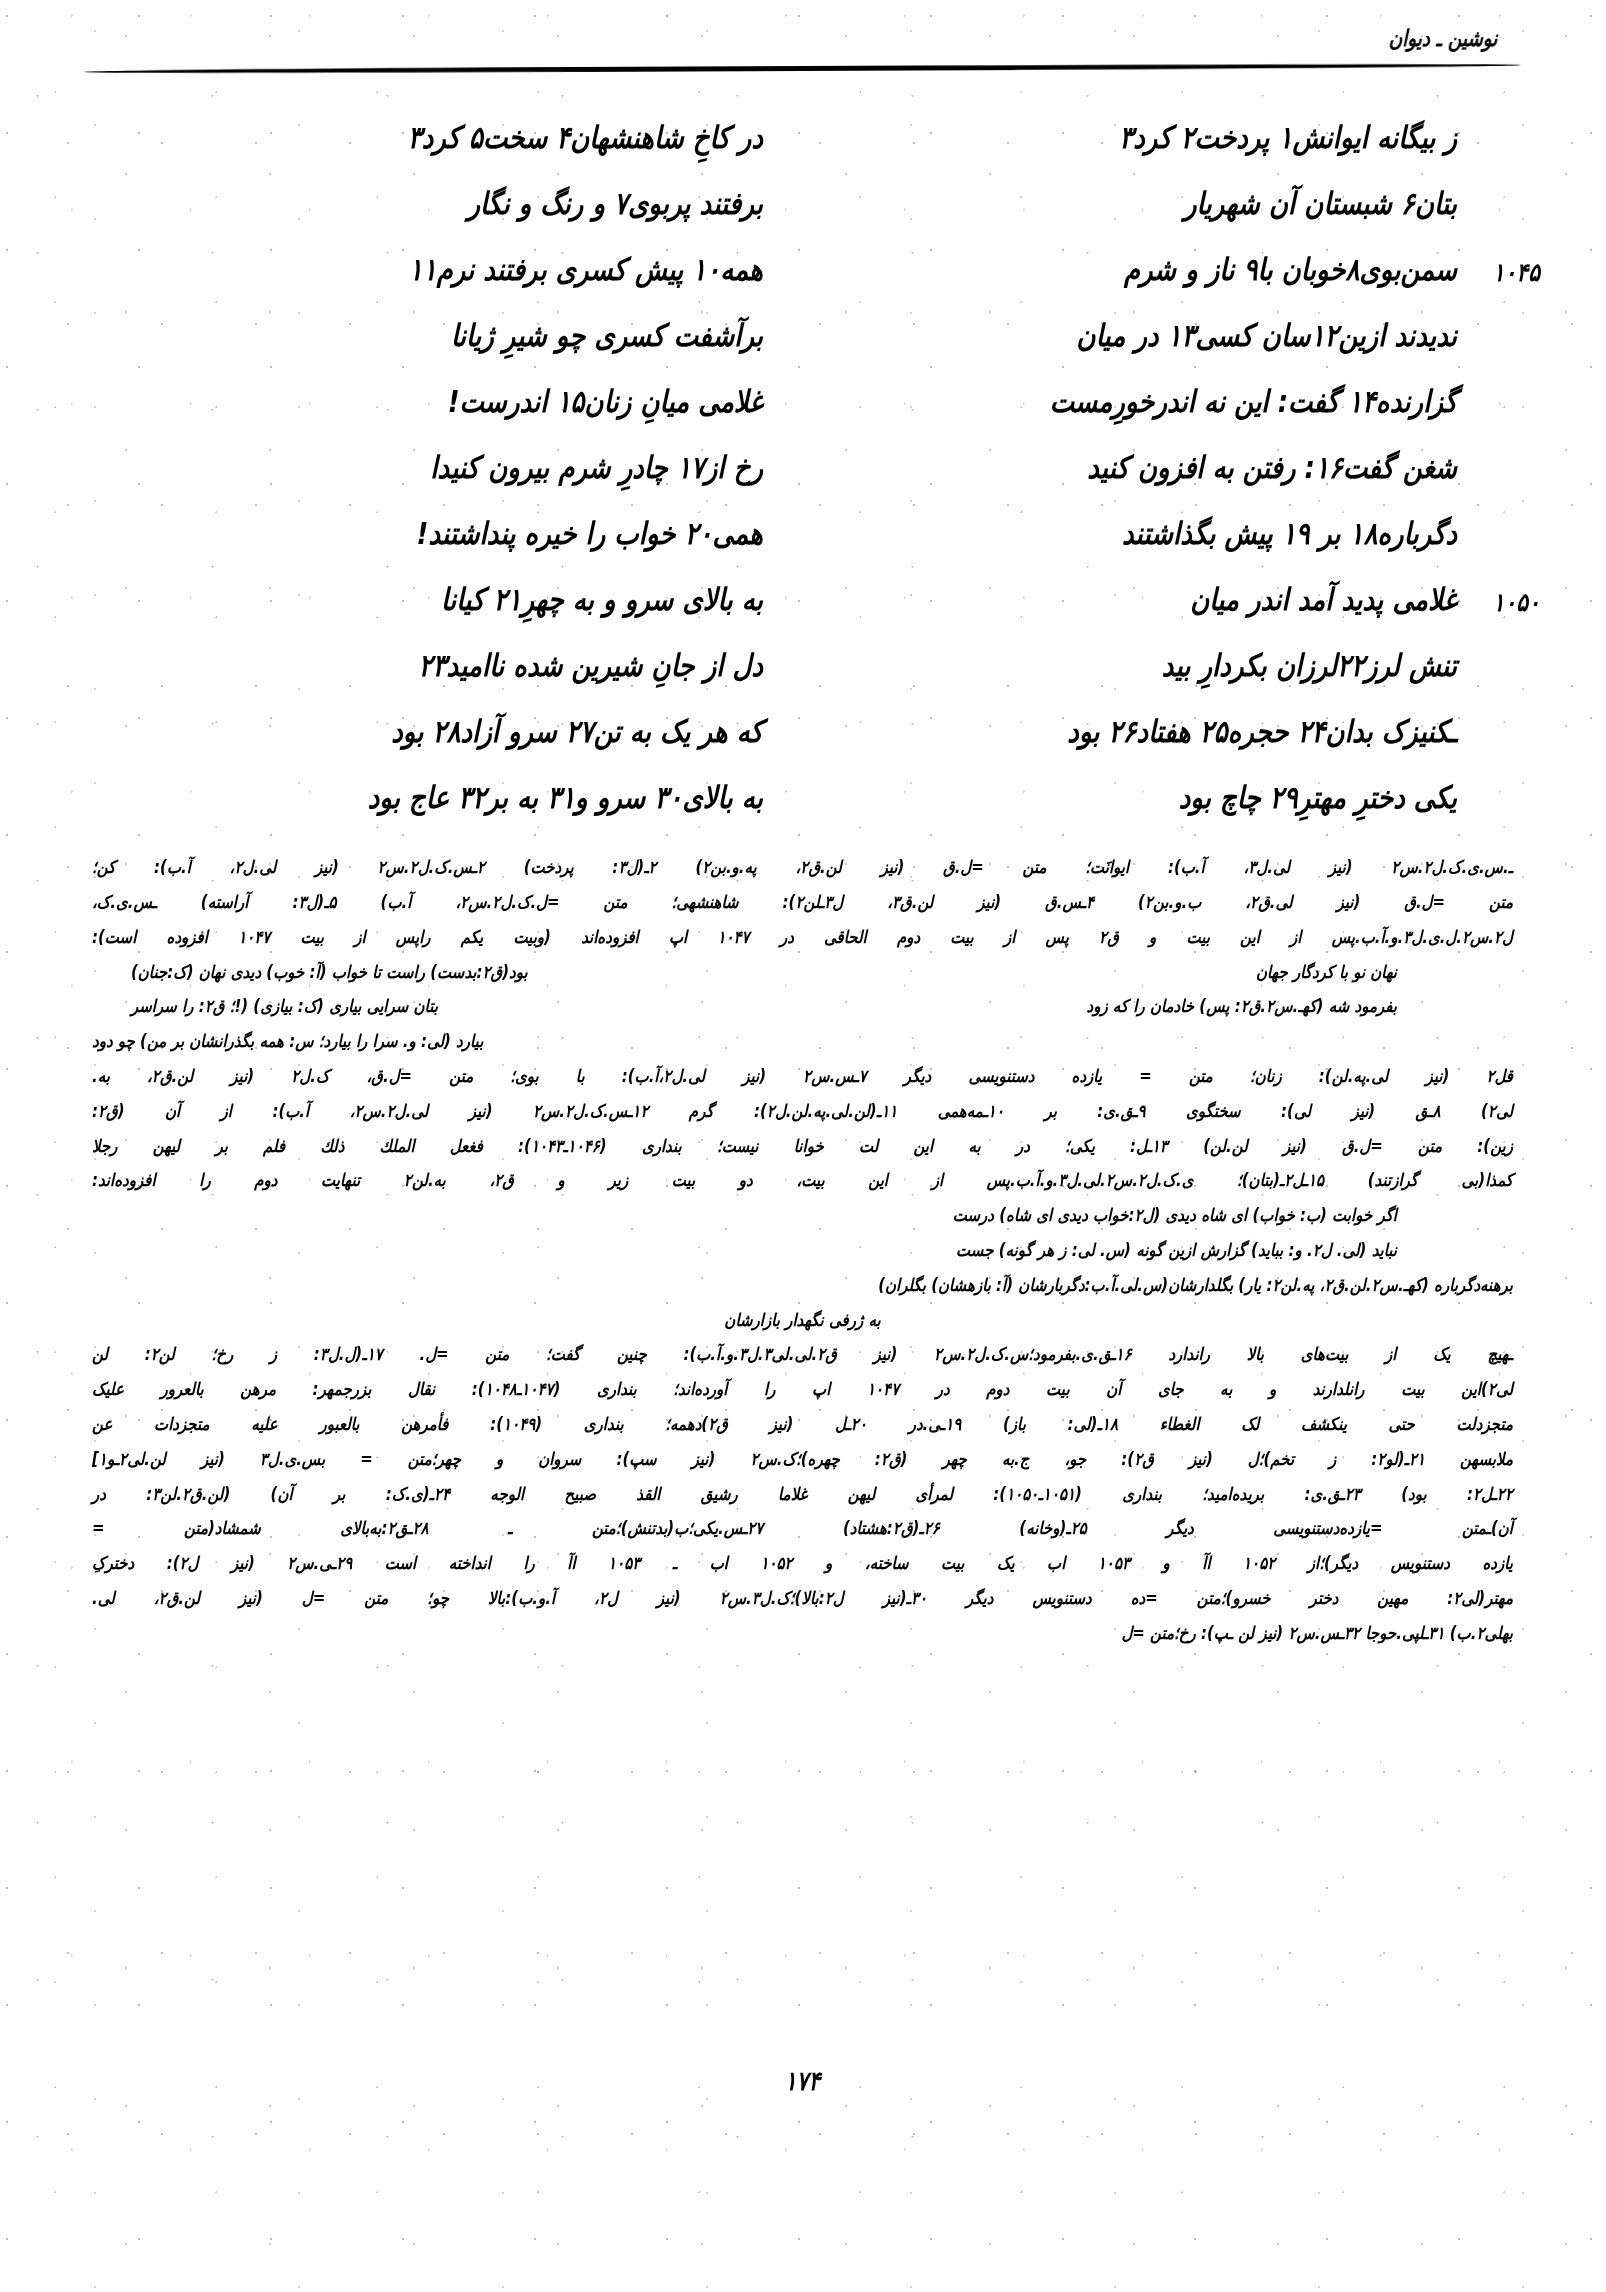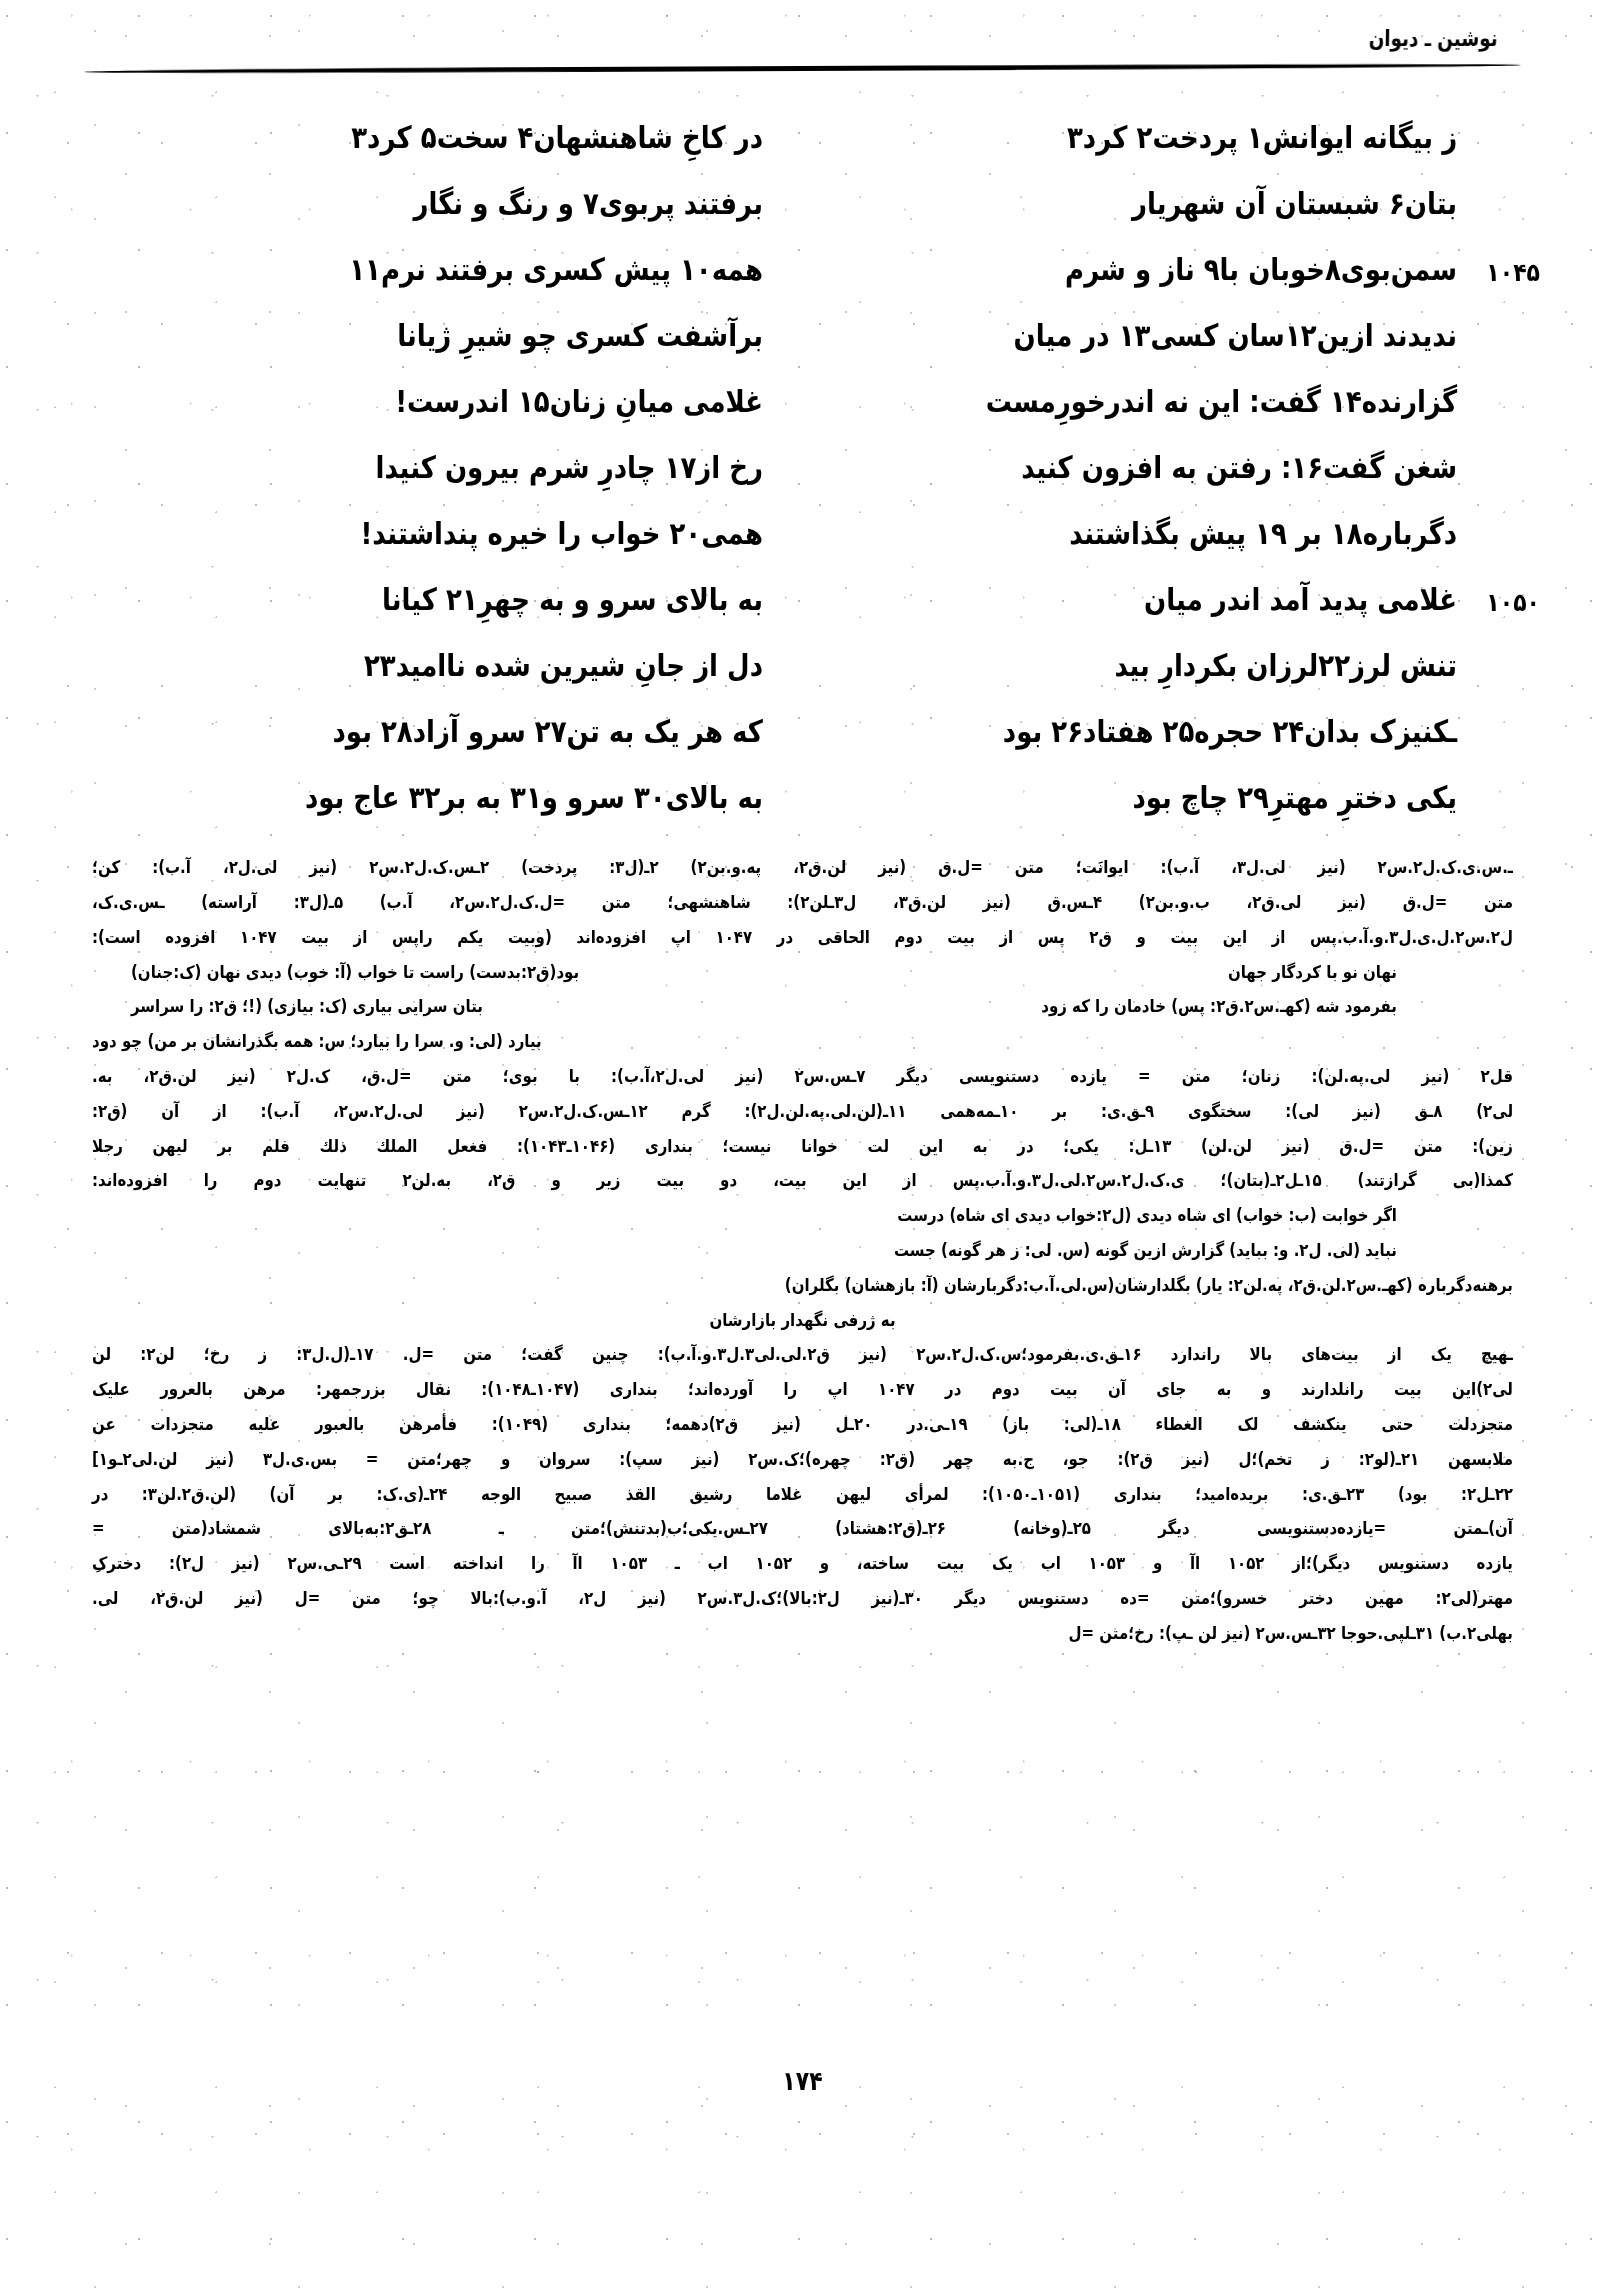--- a/index.html
+++ b/index.html
@@ -14,20 +14,21 @@
   }
   .page {
     position: relative;
     width: 1607px;
     height: 2292px;
     margin: 0 auto;
     background: #ffffff;
     overflow: hidden;
     
     box-sizing: border-box;
+    font-style: italic;
   }
   
   .scan-noise {
     position: absolute;
     inset: 0;
     pointer-events: none;
     opacity: .55;
     background-image:
       radial-gradient(circle at 6% 14%, rgba(0,0,0,.5) 0 1.1px, transparent 1.2px),
       radial-gradient(circle at 22% 61%, rgba(0,0,0,.42) 0 1px, transparent 1.1px),

